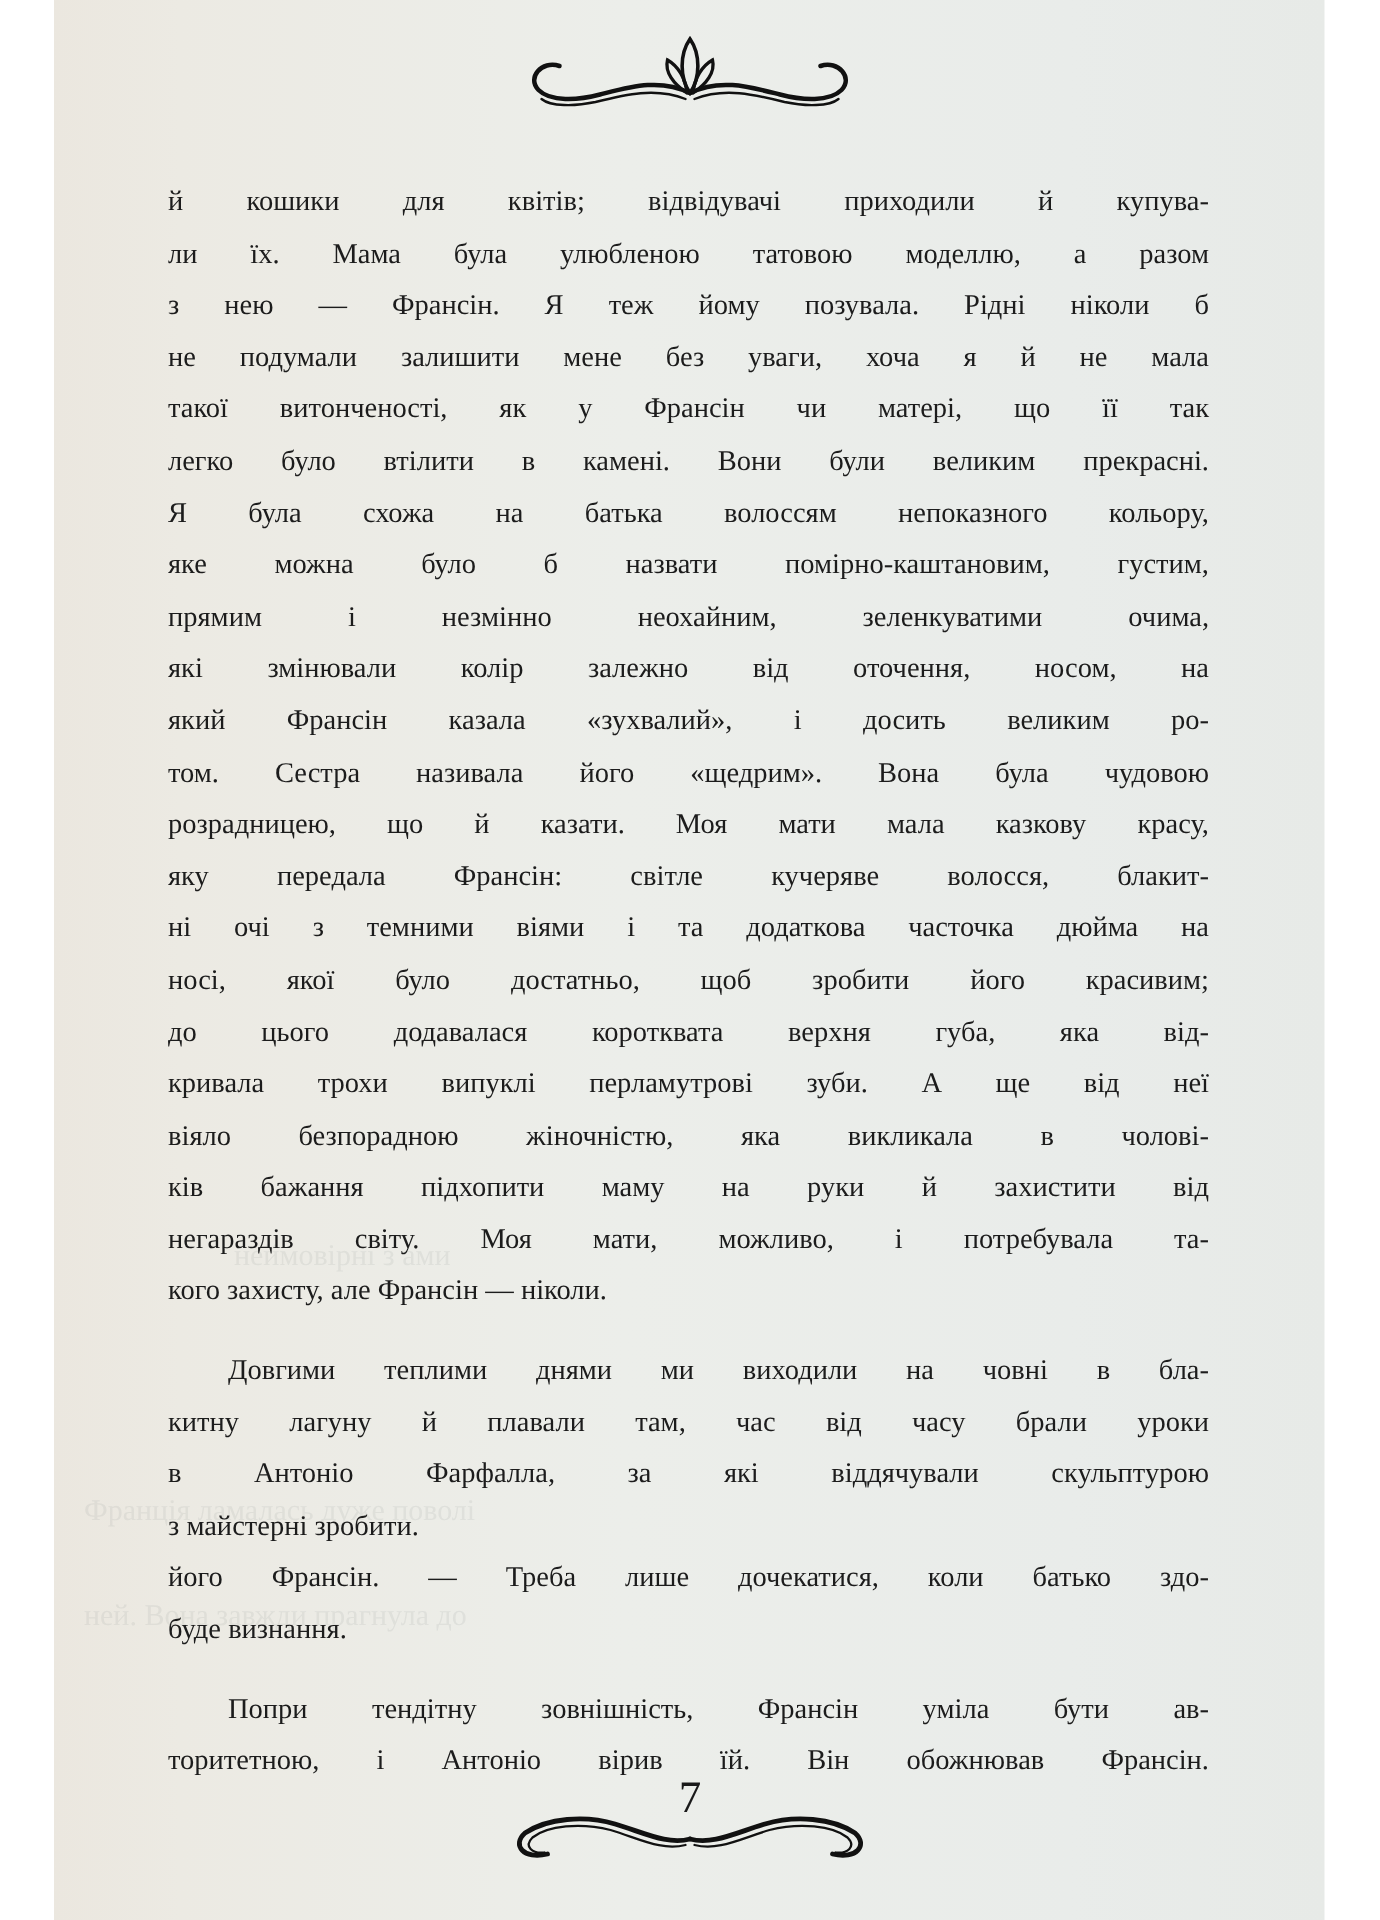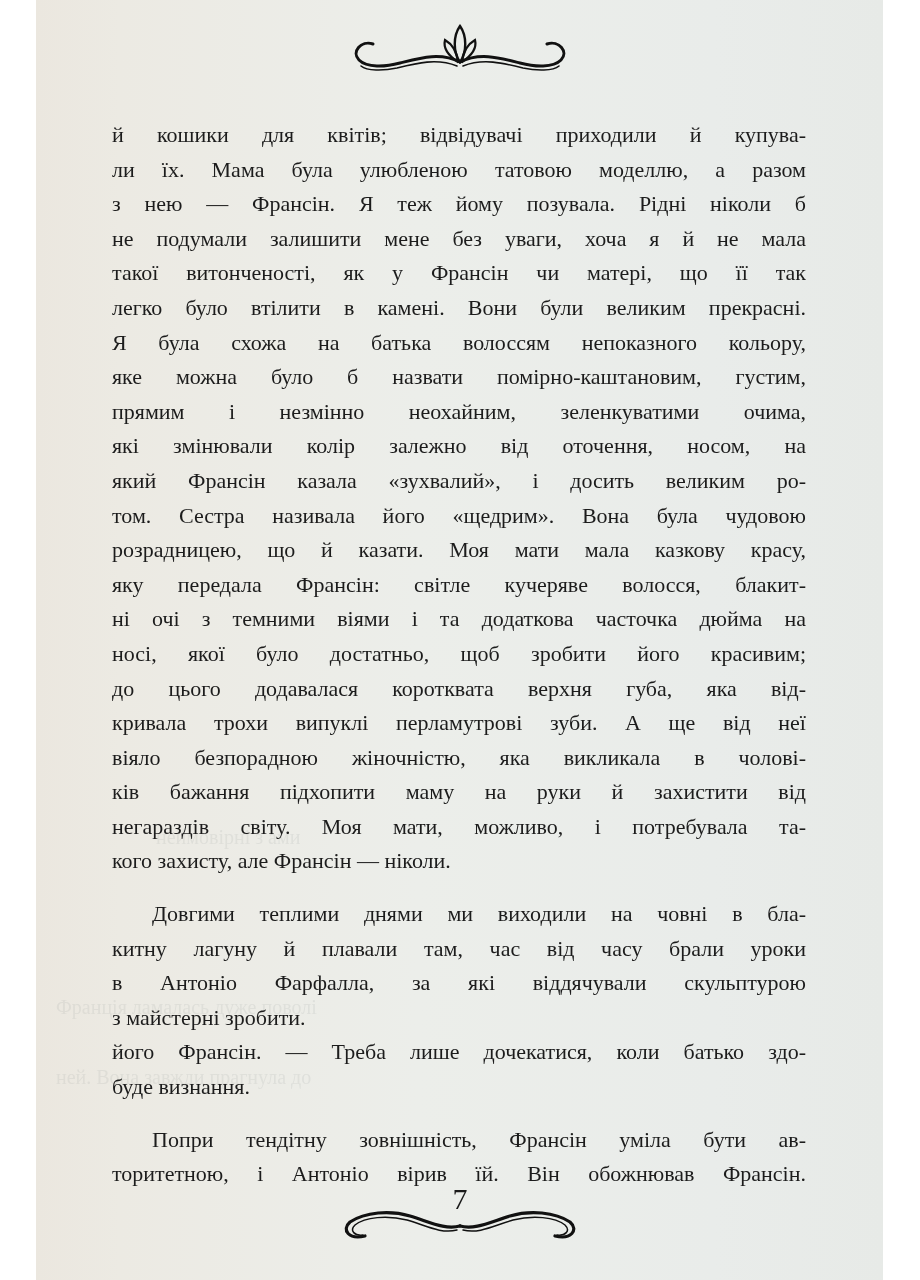--- a/index.html
+++ b/index.html
@@ -13,21 +13,21 @@
     background: linear-gradient(90deg, #ebe7df 0%, #eceae3 10%, #eceeea 45%, #e9ecea 80%, #e7eae7 100%);
   }
   .ghost {
     position: absolute; color: rgba(110,115,120,0.10);
     font-family: Liberation Serif, serif; font-size: 20px; white-space: nowrap;
   }
   .ornament { position: absolute; }
   .text {
     position: absolute; left: 112px; top: 118px; width: 694px;
     font-family: "Liberation Serif", "DejaVu Serif", serif;
-    font-size: 22px; color: #1c1c1c;
+    font-size: 19px; color: #1c1c1c;
   }
   .line {
     height: 34.6px; line-height: 34.6px;
     text-align: justify; text-align-last: justify;
     white-space: nowrap; overflow: visible;
   }
   .line.last { text-align-last: left; }
   .line.indent { padding-left: 40px; margin-top: 18px; }
   .pagenum {
     position: absolute; left: 440px; top: 1182px; width: 40px; text-align: center;

